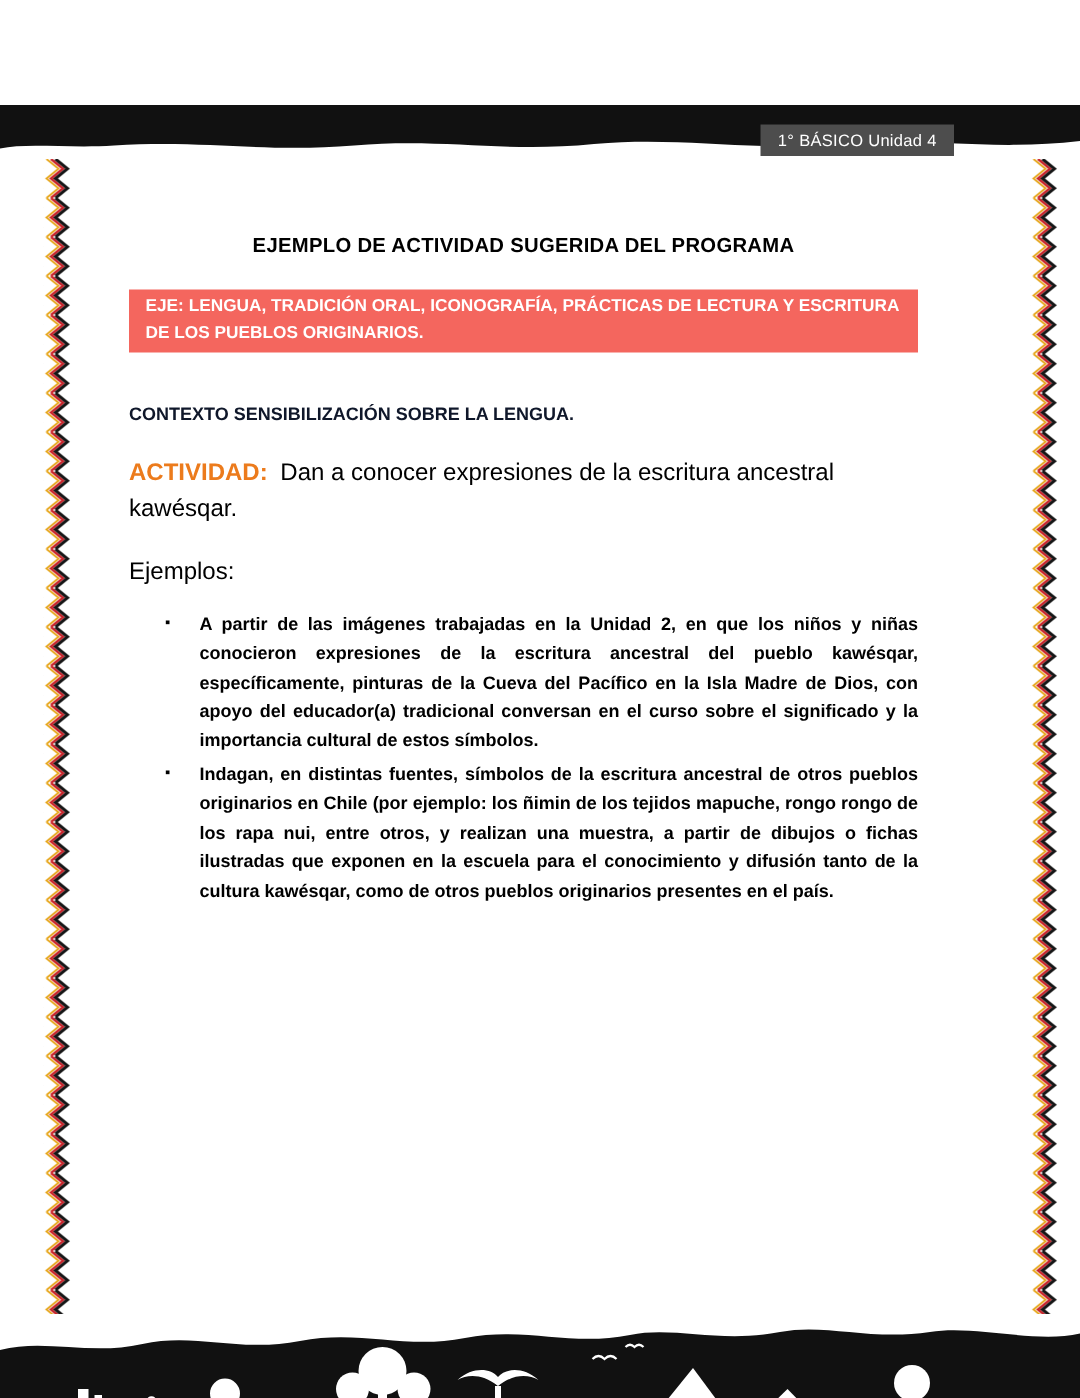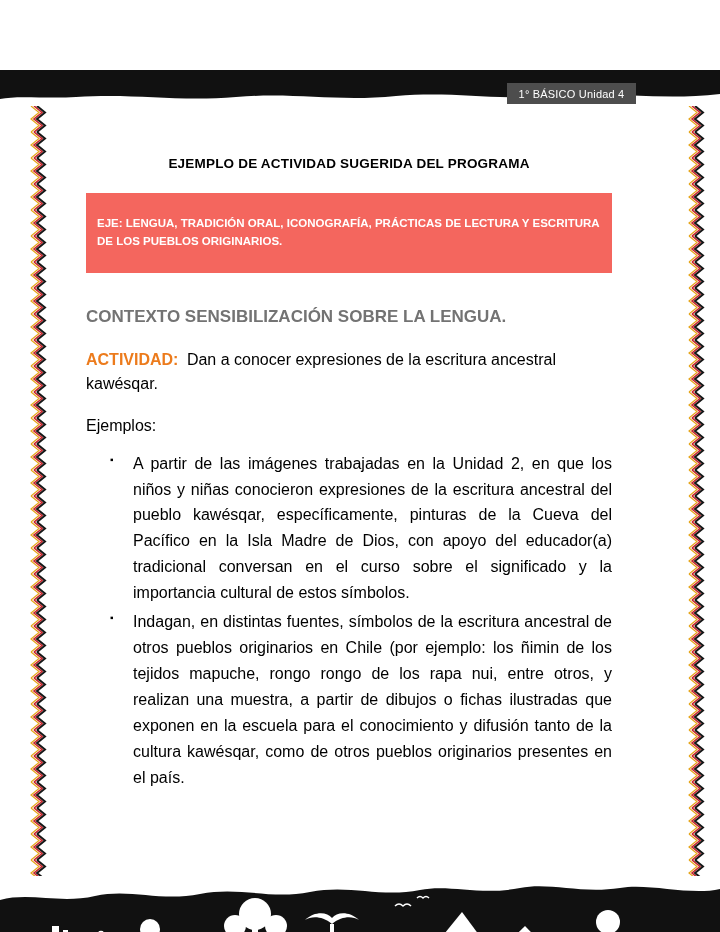--- a/index.html
+++ b/index.html
@@ -25,34 +25,34 @@
   
   main { position:absolute; top:60px; left:86px; width:526px; }
 
   .page-title {
     margin:52px 0 0; text-align:center; font-weight:bold; font-size:13.5px;
     letter-spacing:0.2px; color:#000;
   }
 
   .eje-banner {
     margin-top:22px; background:#f4665e; color:#ffffff; font-weight:bold;
-    font-size:11.5px; line-height:1.55; padding:22px 11px;
+    font-size:11.5px; line-height:1.55; padding:3px 11px;
   }
 
-  .context-heading { margin:34px 0 0; color:#737373; font-weight:bold; font-size:17px; }
+  .context-heading { margin:34px 0 0; color:#0f172a; font-weight:bold; font-size:12px; }
 
   .activity { margin-top:21px; font-size:16px; line-height:1.5; }
   .activity-label { color:#ec7b1c; font-weight:bold; margin-right:4px; }
 
   .examples-label { margin-top:21px; font-size:16px; }
 
   ul.examples { margin:13px 0 0; padding:0 0 0 22px; list-style:none; }
   li.example {
-    position:relative; padding-left:25px; font-size:16px; line-height:1.62;
-    text-align:justify; margin-bottom:3px;
+    position:relative; padding-left:25px; font-size:12px; line-height:1.62;
+    text-align:justify; margin-bottom:3px;font-weight:bold;
   }
   li.example::before { content:"▪"; position:absolute; left:2px; top:1px; font-size:10px; }
 
   
   .footer-band { position:absolute; left:0; bottom:0; width:720px; height:102px; }
   .footer-band svg { display:block; }
 </style>
 </head>
 <body>
 

